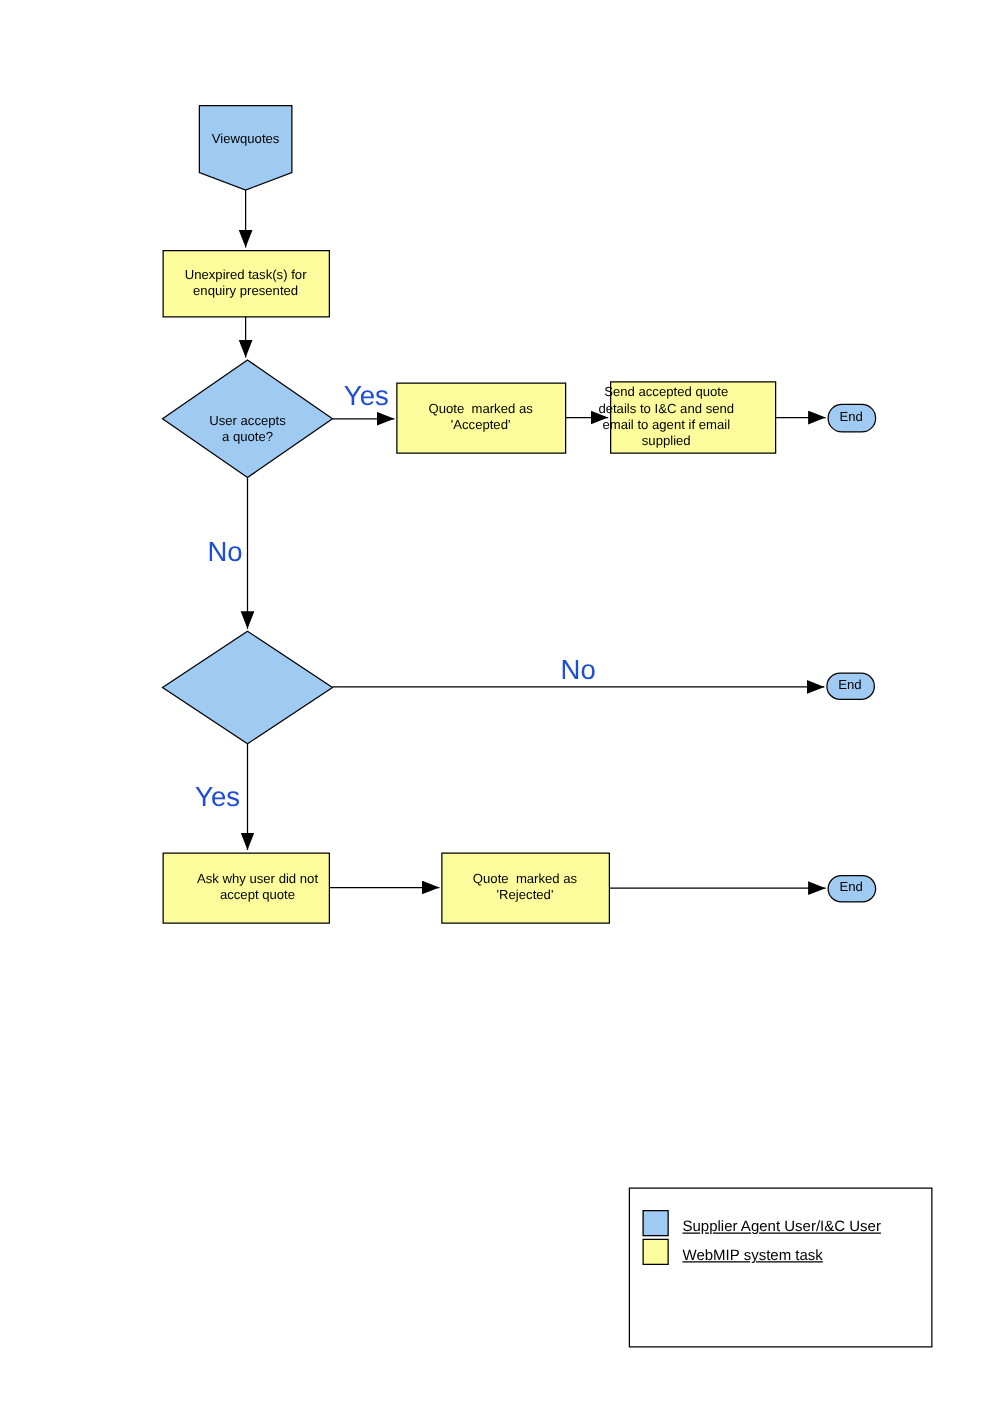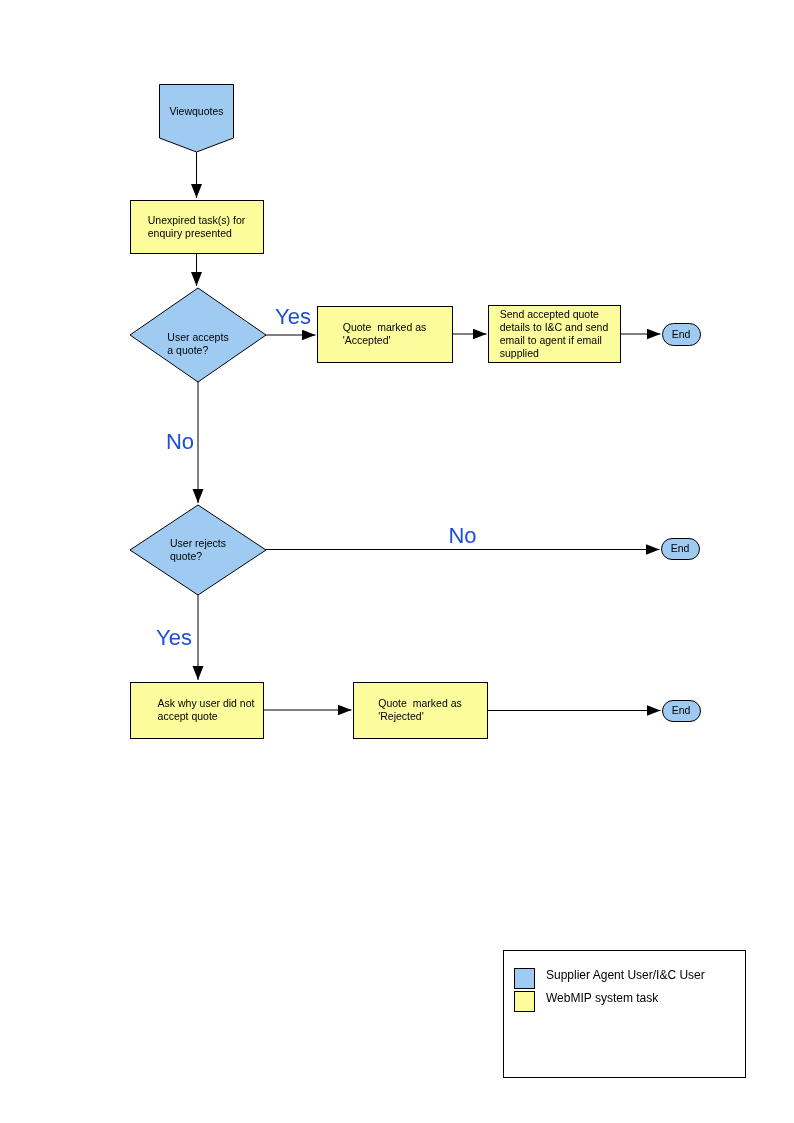--- a/index.html
+++ b/index.html
@@ -11,20 +11,21 @@
     font-family: "Liberation Sans", sans-serif;
     color: #000;
     overflow: hidden;
   }
   #flow-svg { position: absolute; left: 0; top: 0; }
   .node-label {
     position: absolute;
     display: flex;
     align-items: center;
     justify-content: center;
+    text-align: center;
     font-size: 10.5px;
     line-height: 13px;
     white-space: pre-wrap;
     color: #000;
     pointer-events: none;
   }
   .end-label { font-size: 10.5px; line-height: 11px; }
   .edge-label {
     position: absolute;
     display: flex;
@@ -41,21 +42,22 @@
     width: 243px;
     height: 128px;
     border: 1px solid #000;
     background: #fff;
     box-sizing: border-box;
   }
   .legend-row {
     position: absolute;
     left: 10px;
     display: flex;
-    align-items: flex-start;
+    align-items: flex-end;
+    text-decoration: underline;
   }
   .legend-swatch {
     width: 19px;
     height: 19px;
     border: 1px solid #000;
     flex: 0 0 auto;
   }
   .legend-label {
     margin-left: 11px;
     font-size: 12px;
@@ -99,27 +101,25 @@
     <rect x="662.5" y="700.5" width="38" height="21" rx="10.5" stroke="#000" fill="#9FCBF2"></rect>
   </svg>
 
   <div class="node-label" style="left:159px;top:84px;width:75px;height:54px">Viewquotes</div>
   <div class="node-label" style="left:130px;top:200px;width:133px;height:53px">Unexpired task(s) for
 enquiry presented</div>
   <div class="node-label" style="left:148px;top:317px;width:100px;height:54px">User accepts
 a quote?</div>
   <div class="node-label" style="left:317px;top:306px;width:135px;height:56px">Quote  marked as
 'Accepted'</div>
-  <div class="node-label" style="left:488px;top:305px;width:132px;height:57px">Send accepted quote
+  <div class="node-label" style="left:467px;top:305px;width:132px;height:57px">Send accepted quote
 details to I&amp;C and send
 email to agent if email
 supplied</div>
   <div class="node-label end-label" style="left:662px;top:323px;width:38px;height:22px">End</div>
-  <div class="node-label" style="left:148px;top:523px;width:100px;height:54px">User rejects
-quote?</div>
   <div class="node-label end-label" style="left:661px;top:538px;width:38px;height:21px">End</div>
   <div class="node-label" style="left:130px;top:682px;width:152px;height:56px">Ask why user did not
 accept quote</div>
   <div class="node-label" style="left:353px;top:682px;width:134px;height:56px">Quote  marked as
 'Rejected'</div>
   <div class="node-label end-label" style="left:662px;top:700px;width:38px;height:21px">End</div>
 
   <div class="edge-label" style="left:270px;top:303px;width:46px;height:28px">Yes</div>
   <div class="edge-label" style="left:157px;top:428px;width:46px;height:28px">No</div>
   <div class="edge-label" style="left:440px;top:522px;width:45px;height:28px">No</div>

